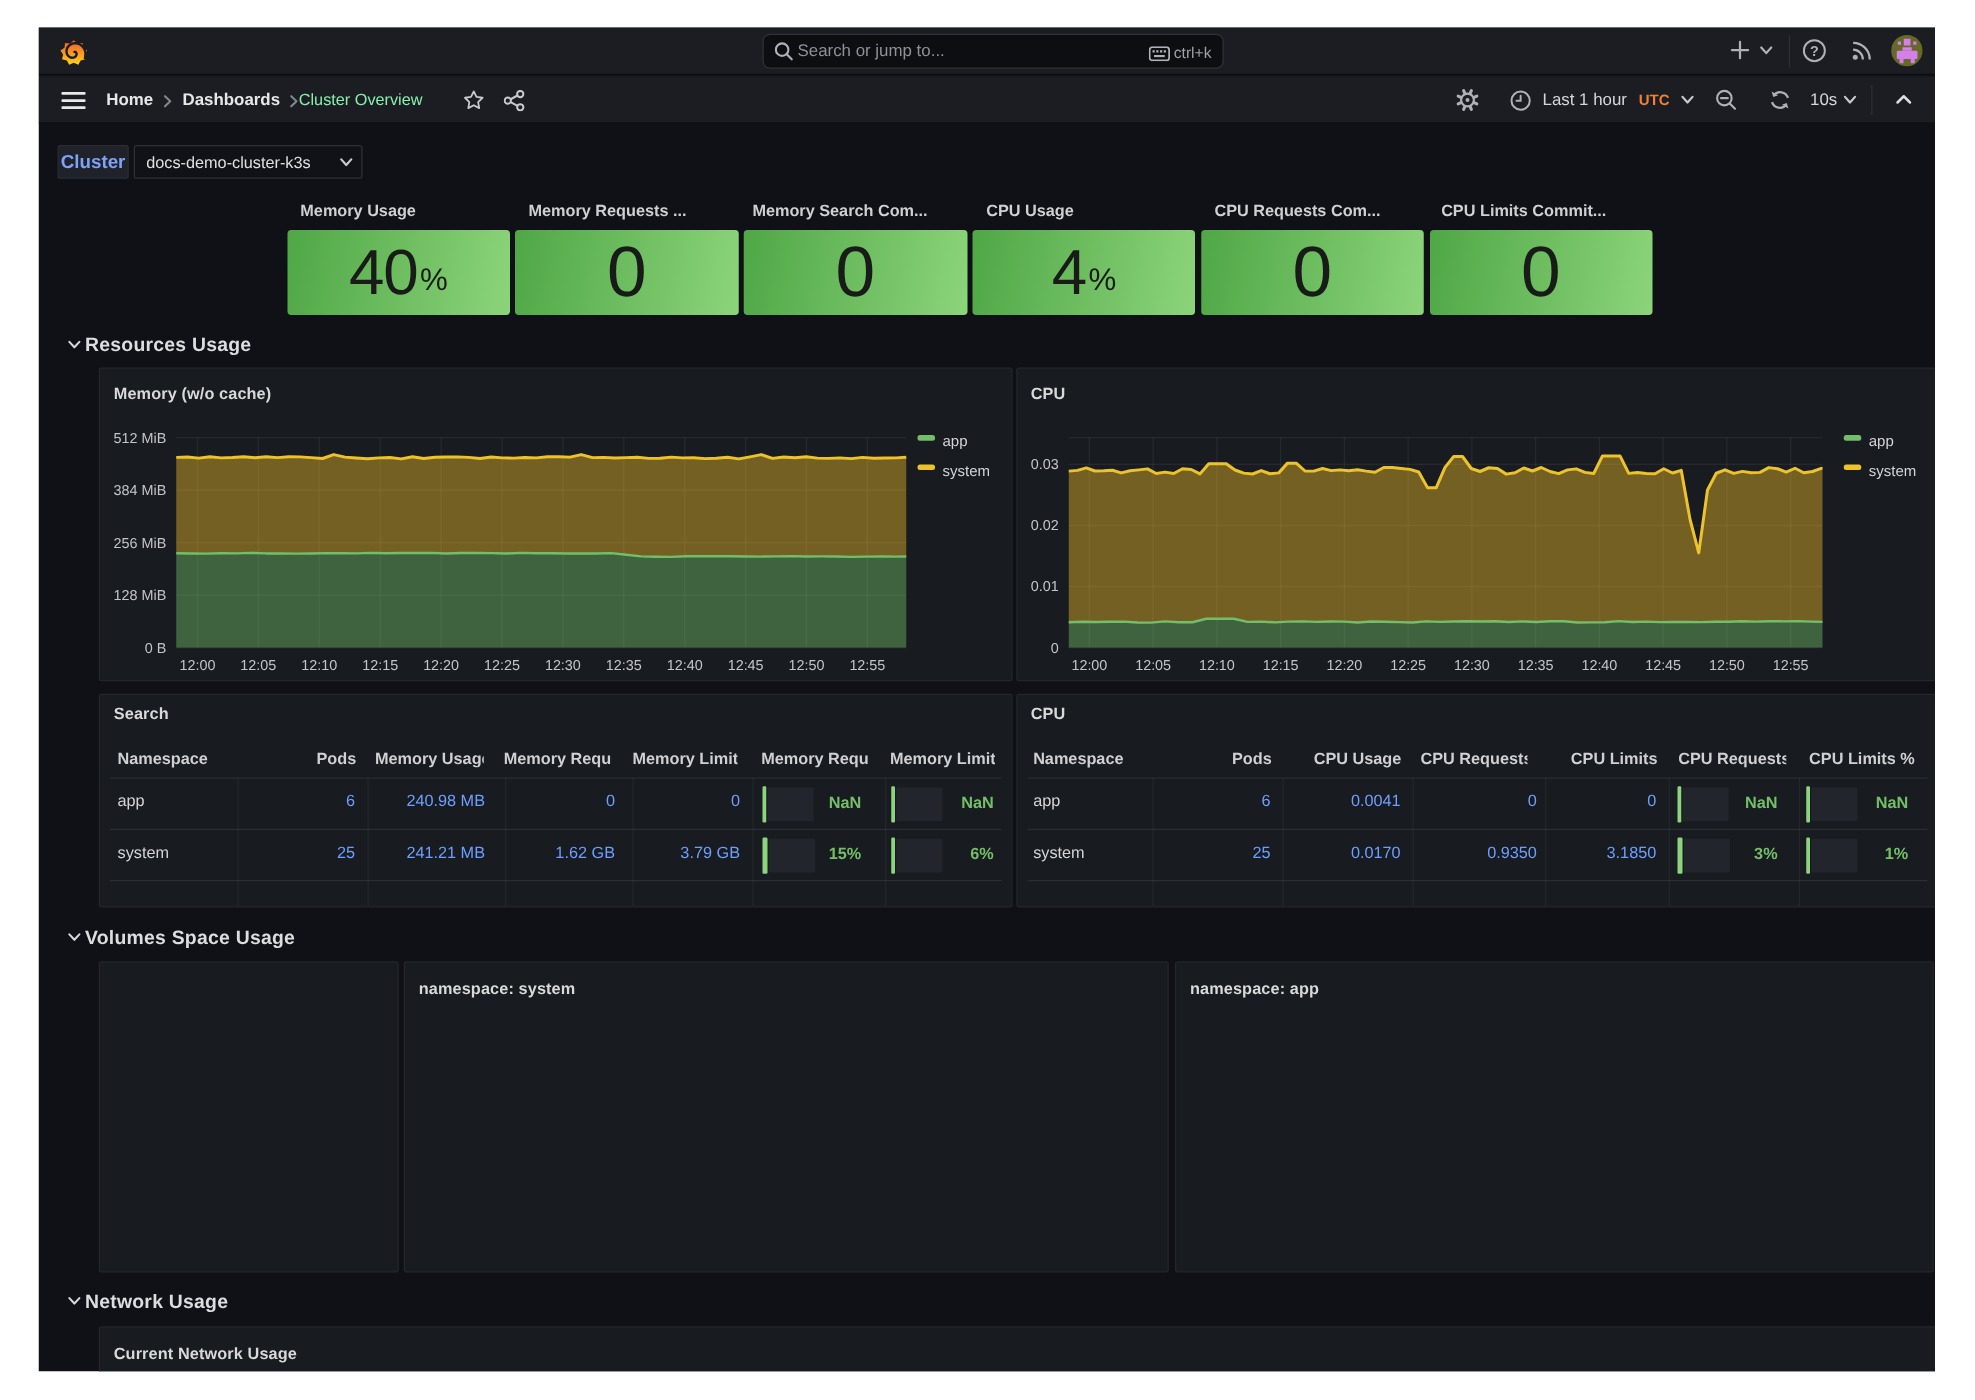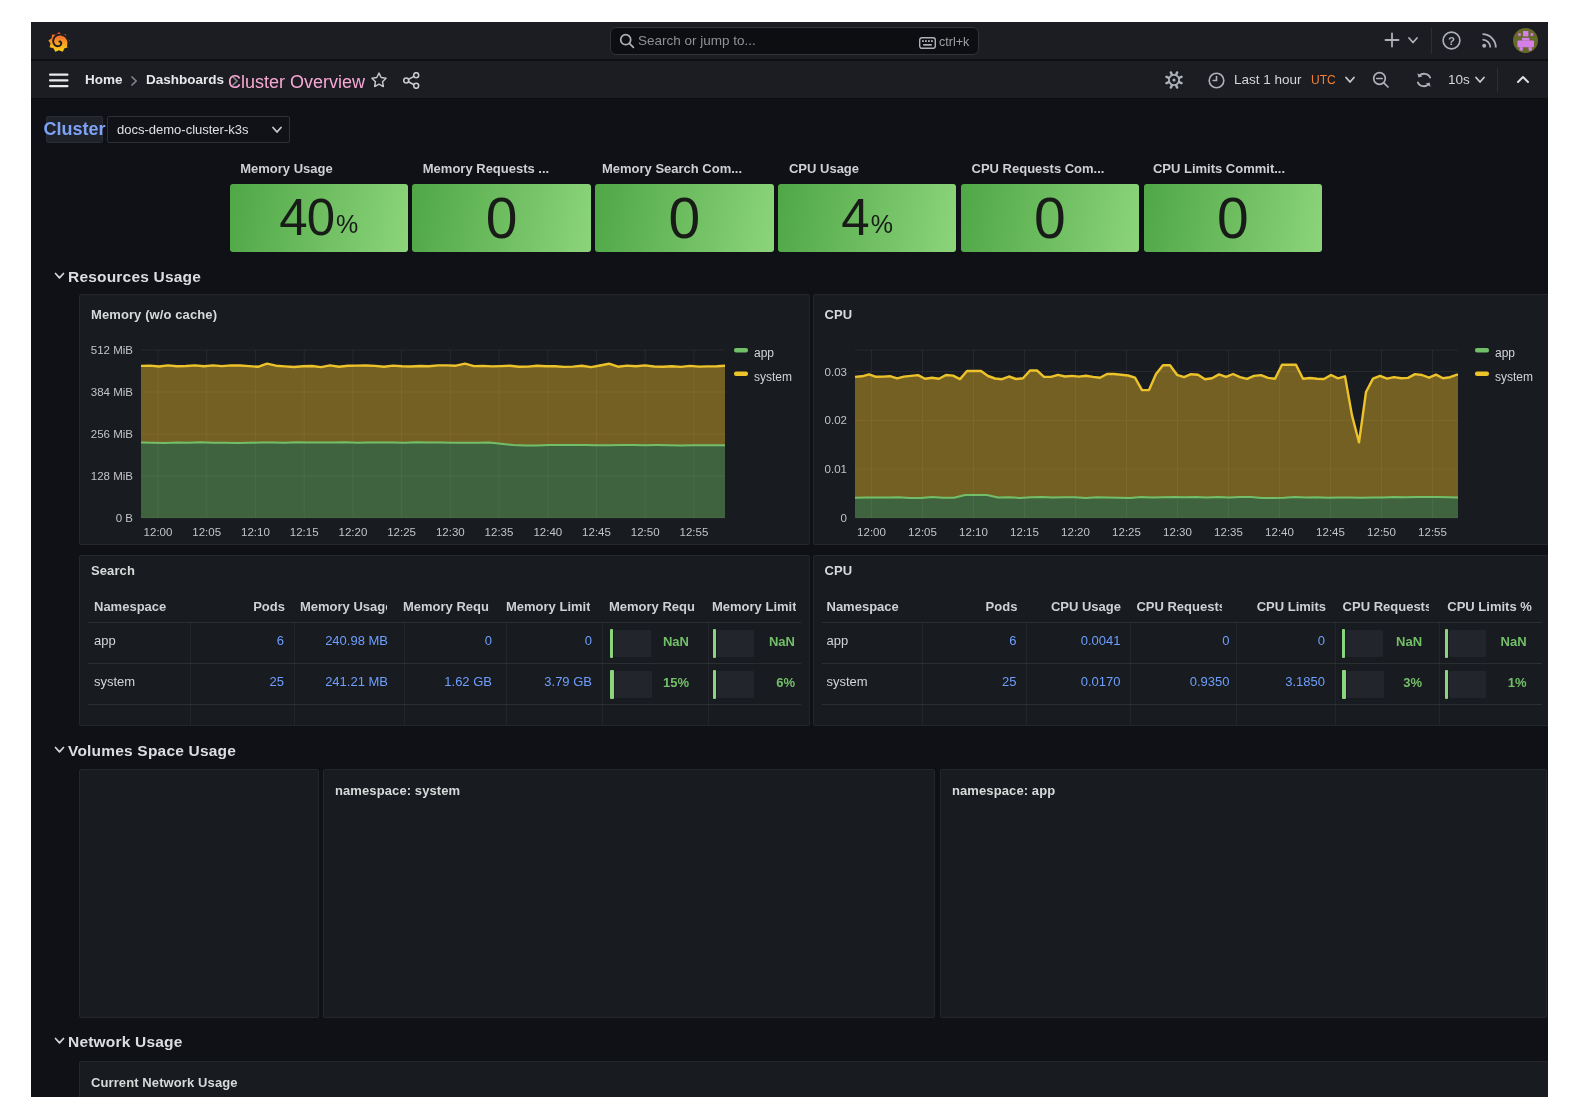--- a/index.html
+++ b/index.html
@@ -94,21 +94,21 @@
 <rect x="0" y="12" width="19.5" height="2.2" rx="1" fill="#e8e9eb"></rect>
 </svg>
 <div class="txt" style="left:54px;top:50px;font-size:13.5px;font-weight:700;color:#e6e7e9">Home</div>
 <svg width="8" height="12" viewBox="0 0 8 12" style="position:absolute;left:99px;top:52.5px">
 <polyline points="2,2 6.2,6 2,10" fill="none" stroke="#83868c" stroke-width="1.7" stroke-linecap="round" stroke-linejoin="round"></polyline>
     </svg>
 <div class="txt" style="left:115px;top:50px;font-size:13.5px;font-weight:700;color:#e6e7e9">Dashboards</div>
 <svg width="8" height="12" viewBox="0 0 8 12" style="position:absolute;left:200px;top:52.5px">
 <polyline points="2,2 6.2,6 2,10" fill="none" stroke="#83868c" stroke-width="1.7" stroke-linecap="round" stroke-linejoin="round"></polyline>
     </svg>
-<div class="txt" style="left:197px;top:50px;font-size:18px;color:#f9a8d4">Cluster Overview</div>
+<div class="txt" style="left:208px;top:50px;font-size:13px;color:#86efac">Cluster Overview</div>
 <svg width="18" height="18" viewBox="0 0 24 24" style="position:absolute;left:339px;top:49px">
 <path d="M12 2.8 L14.9 8.7 L21.4 9.6 L16.7 14.2 L17.8 20.7 L12 17.6 L6.2 20.7 L7.3 14.2 L2.6 9.6 L9.1 8.7 Z" fill="none" stroke="#c7c9cd" stroke-width="1.9" stroke-linejoin="round"></path>
 </svg>
 <svg width="17" height="17" viewBox="0 0 17 17" style="position:absolute;left:372px;top:50px">
 <circle cx="13.2" cy="3.2" r="2.5" fill="none" stroke="#c7c9cd" stroke-width="1.6"></circle>
 <circle cx="3.2" cy="8.5" r="2.5" fill="none" stroke="#c7c9cd" stroke-width="1.6"></circle>
 <circle cx="13.2" cy="13.8" r="2.5" fill="none" stroke="#c7c9cd" stroke-width="1.6"></circle>
 <line x1="5.5" y1="7.4" x2="11" y2="4.4" stroke="#c7c9cd" stroke-width="1.6"></line>
 <line x1="5.5" y1="9.7" x2="11" y2="12.7" stroke="#c7c9cd" stroke-width="1.6"></line>
 </svg>
@@ -123,21 +123,21 @@
       <line x1="3.8" y1="6.9" x2="1.5" y2="5.9" stroke="#aeb1b7" stroke-width="2.5" stroke-linecap="round"></line>
       <line x1="6.9" y1="3.8" x2="5.9" y2="1.5" stroke="#aeb1b7" stroke-width="2.5" stroke-linecap="round"></line>
       <line x1="11.1" y1="3.8" x2="12.1" y2="1.5" stroke="#aeb1b7" stroke-width="2.5" stroke-linecap="round"></line>
       <line x1="14.2" y1="6.9" x2="16.5" y2="5.9" stroke="#aeb1b7" stroke-width="2.5" stroke-linecap="round"></line>
 </svg>
 <svg width="17" height="17" viewBox="0 0 17 17" style="position:absolute;left:1177px;top:50px">
 <circle cx="8.5" cy="8.5" r="7.3" fill="none" stroke="#aeb1b7" stroke-width="1.6"></circle>
 <polyline points="8.5,4.5 8.5,8.5 5.2,8.5" fill="none" stroke="#aeb1b7" stroke-width="1.6" stroke-linecap="round"></polyline>
 </svg>
 <div class="txt" style="left:1203px;top:50px;font-size:13.5px;color:#d5d6da">Last 1 hour</div>
-<div class="txt" style="left:1280px;top:51px;font-size:12px;font-weight:400;color:#f08033">UTC</div>
+<div class="txt" style="left:1280px;top:51px;font-size:12px;font-weight:700;color:#f08033">UTC</div>
 <svg width="12" height="8" viewBox="0 0 12 8" style="position:absolute;left:1313px;top:54px">
 <polyline points="2,1.5 6,6 10,1.5" fill="none" stroke="#c7c9cd" stroke-width="1.8" stroke-linecap="round" stroke-linejoin="round"></polyline>
     </svg>
 <svg width="18" height="18" viewBox="0 0 18 18" style="position:absolute;left:1341px;top:49px">
 <circle cx="7.5" cy="7.5" r="5.8" fill="none" stroke="#aeb1b7" stroke-width="1.7"></circle>
 <line x1="4.8" y1="7.5" x2="10.2" y2="7.5" stroke="#aeb1b7" stroke-width="1.7" stroke-linecap="round"></line>
 <line x1="11.8" y1="11.8" x2="16" y2="16" stroke="#aeb1b7" stroke-width="1.7" stroke-linecap="round"></line>
 </svg>
 <svg width="18" height="18" viewBox="0 0 18 18" style="position:absolute;left:1384px;top:49px">
 <path d="M15.4,7.3 a6.6,6.6 0 0 0 -11.6,-1.8" fill="none" stroke="#aeb1b7" stroke-width="1.8"></path>
@@ -147,21 +147,21 @@
 </svg>
 <div class="txt" style="left:1417px;top:50px;font-size:13.5px;color:#d5d6da">10s</div>
 <svg width="12" height="8" viewBox="0 0 12 8" style="position:absolute;left:1443px;top:54px">
 <polyline points="2,1.5 6,6 10,1.5" fill="none" stroke="#c7c9cd" stroke-width="1.8" stroke-linecap="round" stroke-linejoin="round"></polyline>
     </svg>
 <div style="position:absolute;left:1466px;top:46px;width:1px;height:24px;background:#2c2f35"></div>
 <svg width="14" height="9" viewBox="0 0 14 9" style="position:absolute;left:1485px;top:53px">
 <polyline points="2,7 7,2 12,7" fill="none" stroke="#dcdde0" stroke-width="2" stroke-linecap="round" stroke-linejoin="round"></polyline>
     </svg>
 
-<div style="position:absolute;left:15px;top:94px;width:57px;height:27px;background:#1f2229;border:1px solid #2a2d34;border-radius:2px;display:flex;align-items:center;justify-content:center;font-size:18px;font-weight:700;color:#7da2f7">Cluster</div>
+<div style="position:absolute;left:15px;top:94px;width:57px;height:27px;background:#1f2229;border:1px solid #2a2d34;border-radius:2px;display:flex;align-items:center;justify-content:center;font-size:15px;font-weight:700;color:#7da2f7">Cluster</div>
 <div style="position:absolute;left:76px;top:94px;width:183px;height:27px;background:#111217;border:1px solid #2e3036;border-radius:2px;display:flex;align-items:center;padding-left:9px;font-size:13px;color:#dfe0e2">docs-demo-cluster-k3s</div>
 <svg width="12" height="8" viewBox="0 0 12 8" style="position:absolute;left:240px;top:104px">
 <polyline points="2,1.5 6,6 10,1.5" fill="none" stroke="#c7c9cd" stroke-width="1.8" stroke-linecap="round" stroke-linejoin="round"></polyline>
     </svg>
 
 <div class="stitle" style="left:145.5px;width:220px">Memory Usage</div>
 <div class="stitle" style="left:345.0px;width:220px">Memory Requests ...</div>
 <div class="stitle" style="left:531.0px;width:220px">Memory Search Com...</div>
 <div class="stitle" style="left:683.0px;width:220px">CPU Usage</div>
 <div class="stitle" style="left:897.0px;width:220px">CPU Requests Com...</div>

